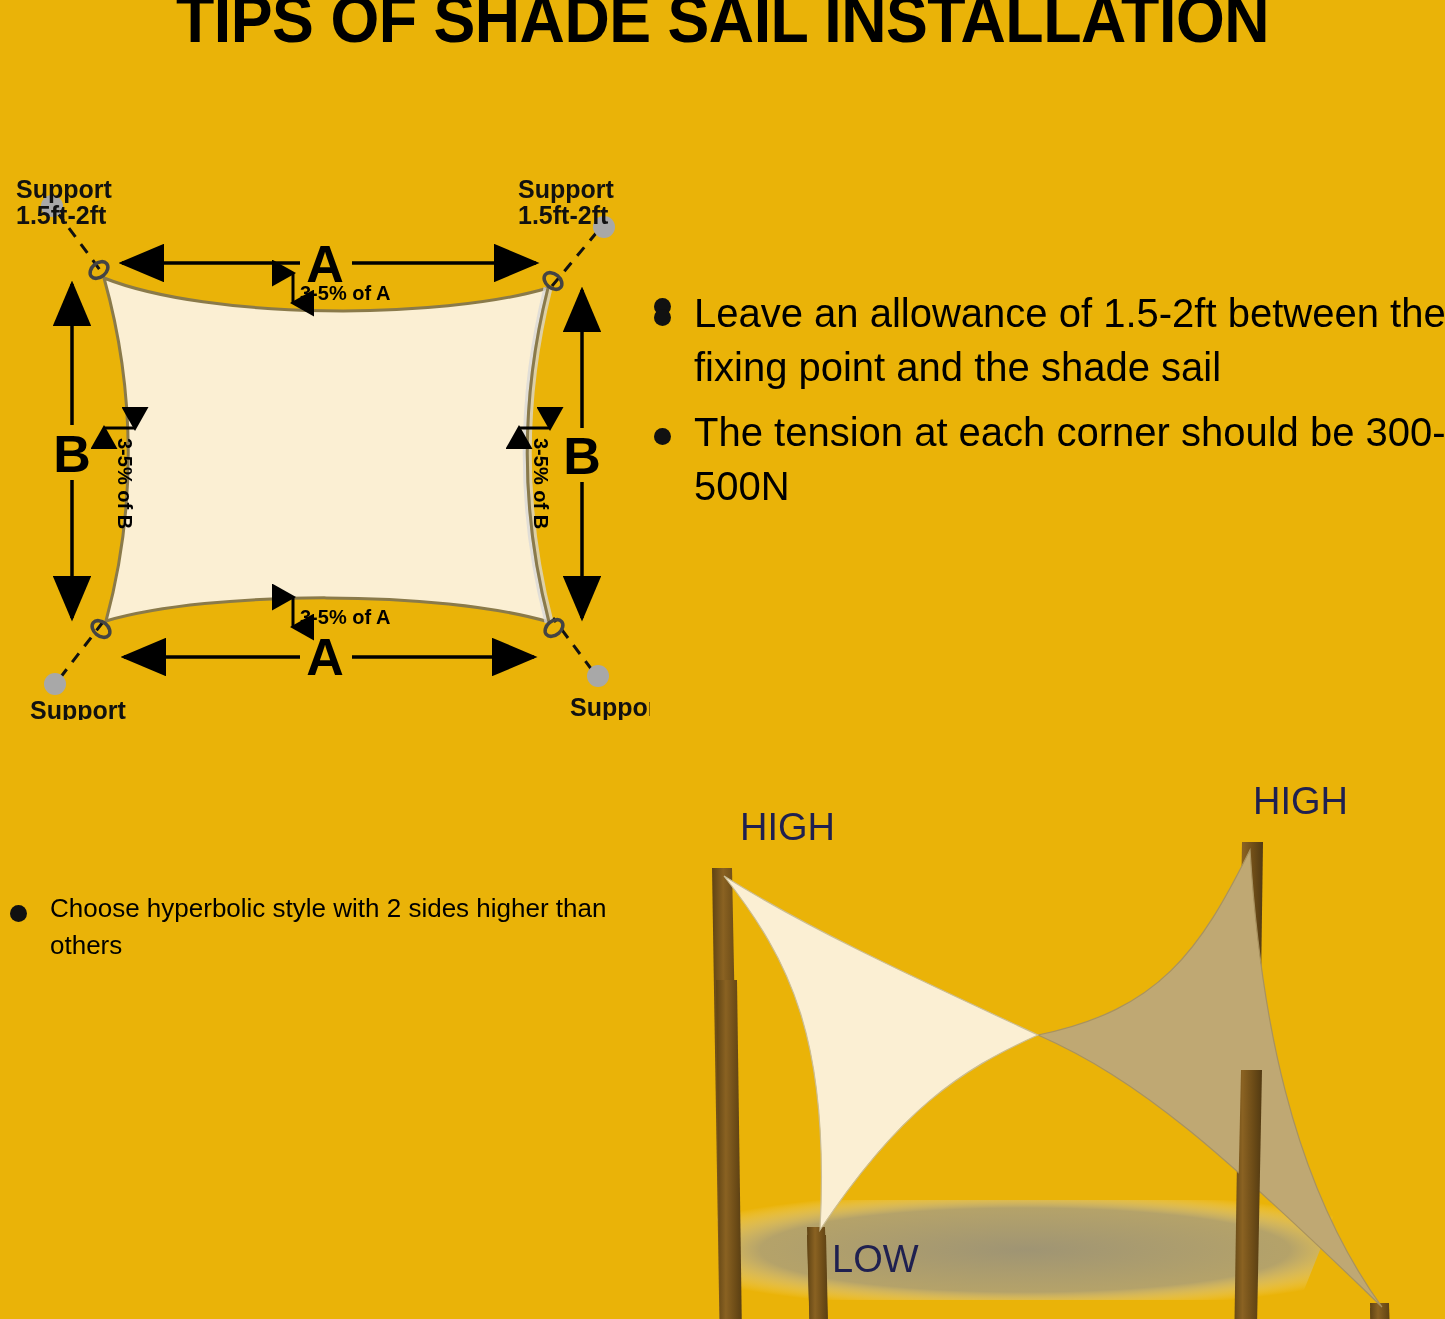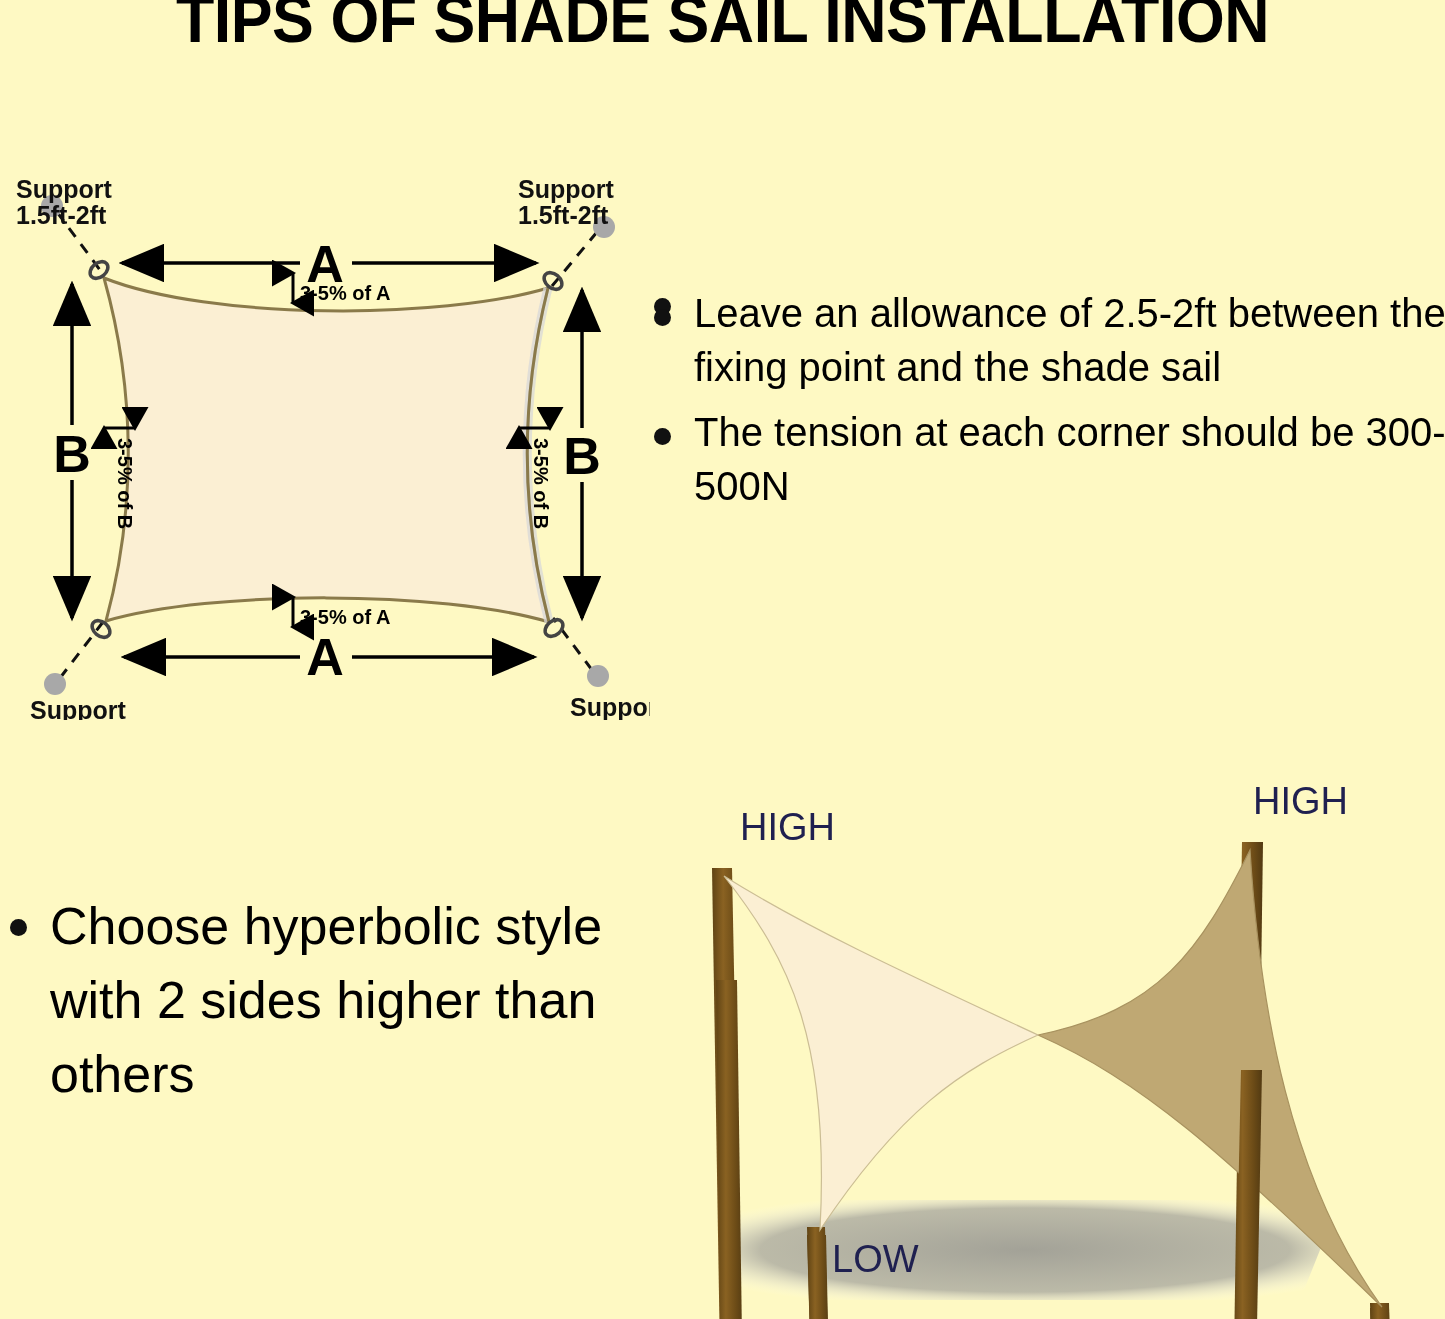--- a/index.html
+++ b/index.html
@@ -8,21 +8,21 @@
     background: #ffffff;
   }
   body {
     font-family: "Liberation Sans", sans-serif;
     color: #000000;
   }
   #page {
     position: relative;
     width: 1445px;
     height: 1319px;
-    background: #fef9c3;
+    background: #eab308;
     overflow: hidden;
   }
 
   
   #title {
     position: absolute;
     left: 0;
     top: -14px;
     width: 1445px;
     text-align: center;
@@ -71,21 +71,21 @@
     width: 800px;
     font-size: 40px;
     line-height: 1.35;
   }
   #bullets-right li { margin-bottom: 11px; }
 
   #bullets-left {
     left: 4px;
     top: 890px;
     width: 620px;
-    font-size: 52px;
+    font-size: 26px;
     line-height: 1.42;
   }
   #bullets-left li { margin-bottom: 12px; }
   #bullets-left li .dot { top: 0.56em; }
 </style>
 </head>
 <body>
 
 <div id="page">
 
@@ -196,21 +196,21 @@
       <text x="570" y="582">1.5ft-2ft</text>
     </g>
   </svg>
 
   <ul class="bullets" id="bullets-right">
     <li>
       <span class="dot"></span>
     </li>
     <li>
       <span class="dot"></span>
-      <span>Leave an allowance of 2.5-2ft between the fixing point and the shade sail</span>
+      <span>Leave an allowance of 1.5-2ft between the fixing point and the shade sail</span>
     </li>
     <li>
       <span class="dot"></span>
       <span>The tension at each corner should be 300-500N</span>
     </li>
   </ul>
 
   <ul class="bullets" id="bullets-left">
     <li>
       <span class="dot"></span>

